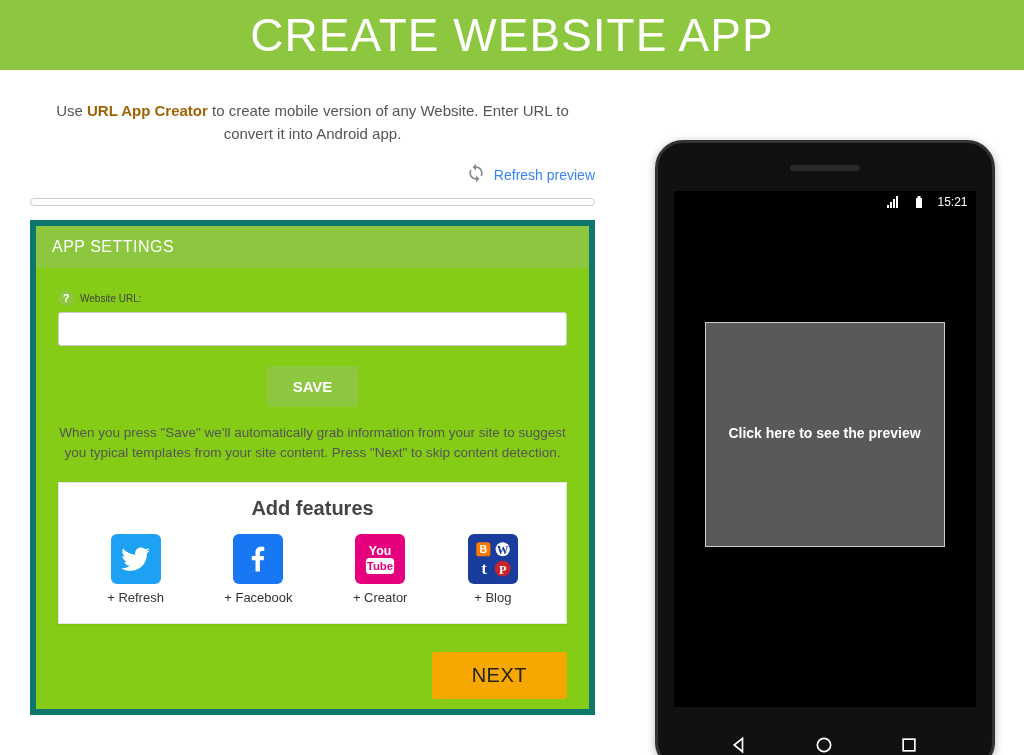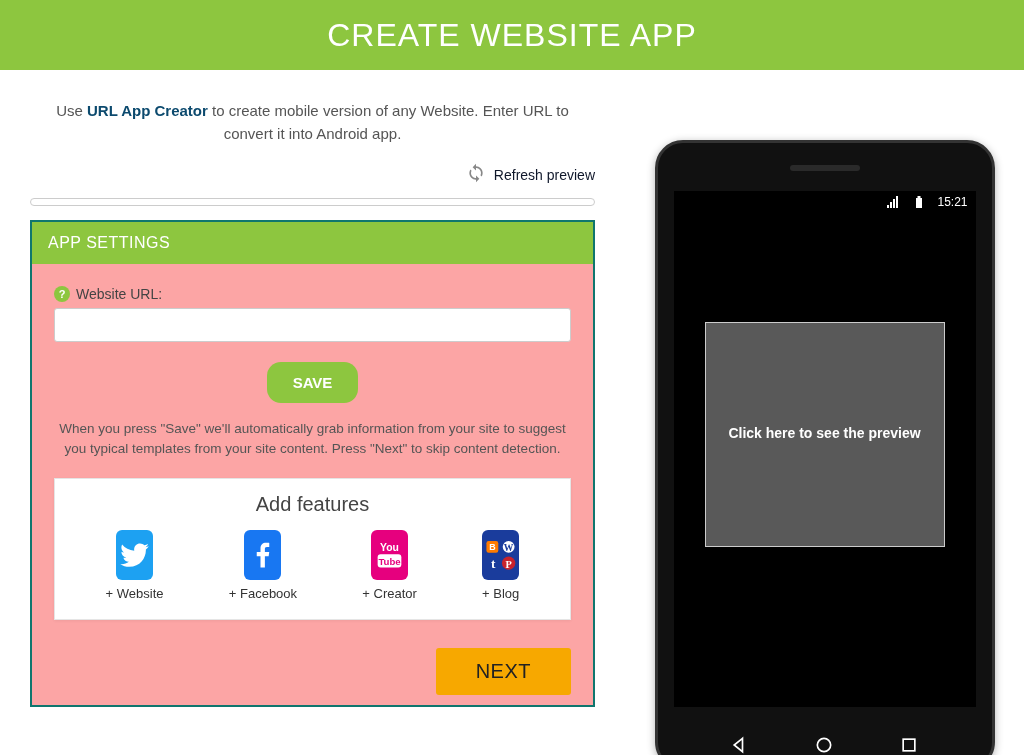--- a/index.html
+++ b/index.html
@@ -12,63 +12,63 @@
   }
   .header {
     background: #8dc63f;
     height: 70px;
     display: flex;
     align-items: center;
     justify-content: center;
   }
   .header-title {
     color: #fff;
-    font-size: 32px;
+    font-size: 46px;
     font-weight: 400;
     letter-spacing: 1px;
     font-family: "Arial Narrow", Arial, sans-serif;
     font-stretch: condensed;
   }
   .content {
     display: flex;
     padding: 0;
   }
   .left-col {
     width: 625px;
     padding: 30px 30px 0 30px;
   }
   .intro {
     text-align: center;
     color: #555;
     font-size: 15px;
     line-height: 1.5;
     margin-bottom: 18px;
   }
-  .intro b { color: #0c4a6e; }
+  .intro b { color: #a16207; }
   .refresh-row {
     display: flex;
     align-items: center;
     justify-content: flex-end;
     gap: 8px;
-    color: #0f172a;
+    color: #3b82f6;
     font-size: 14px;
     cursor: pointer;
     margin-bottom: 12px;
   }
   .refresh-row svg { width: 20px; height: 20px; fill: #888; }
   .progress-track {
     height: 8px;
     border: 1px solid #ccc;
     border-radius: 4px;
     background: #fff;
     margin-bottom: 14px;
   }
   .panel {
-    background: #fca5a5;
-    border: 2px solid #0f766e;
+    background: #84cc16;
+    border: 6px solid #0f766e;
   }
   .panel-header {
     background: #8dc63f;
     color: #fff;
     font-size: 16px;
     font-weight: 400;
     letter-spacing: 0.5px;
     padding: 12px 16px;
   }
   .panel-body {
@@ -84,37 +84,37 @@
     width: 16px; height: 16px;
     background: #8dc63f;
     border-radius: 50%;
     color: #fff;
     font-size: 11px;
     font-weight: bold;
     display: flex;
     align-items: center;
     justify-content: center;
   }
-  .field-label { color: #444; font-size: 14px; }
+  .field-label { color: #444; font-size: 10px; }
   .url-input {
     width: 100%;
     height: 34px;
     border: 1px solid #ccc;
     border-radius: 3px;
     padding: 0 10px;
     font-size: 14px;
     margin-bottom: 20px;
     background: #fff;
   }
   .save-row { text-align: center; margin-bottom: 16px; }
   .save-btn {
     background: #8dc63f;
     color: #fff;
     border: none;
-    border-radius: 14px;
+    border-radius: 3px;
     font-size: 15px;
     font-weight: bold;
     padding: 12px 26px;
     cursor: pointer;
   }
   .save-hint {
     text-align: center;
     color: #555;
     font-size: 13.5px;
     line-height: 1.5;
@@ -123,36 +123,36 @@
   .features-card {
     background: #fff;
     border: 1px solid #e5e5e5;
     box-shadow: 0 1px 3px rgba(0,0,0,0.06);
     padding: 14px 18px 18px 18px;
   }
   .features-title {
     text-align: center;
     color: #444;
     font-size: 20px;
-    font-weight: 400;
+    font-weight: 700;
     margin-bottom: 14px;
   }
   .features-row {
     display: flex;
     justify-content: space-around;
   }
   .feature {
     display: flex;
     flex-direction: column;
     align-items: center;
     gap: 6px;
     cursor: pointer;
   }
   .feature-icon {
-    width: 37px; height: 50px;
+    width: 50px; height: 50px;
     border-radius: 6px;
     display: flex;
     align-items: center;
     justify-content: center;
   }
   .feature-label { color: #333; font-size: 13px; }
   .next-row {
     display: flex;
     justify-content: flex-end;
     padding: 28px 0 0 0;
@@ -288,21 +288,21 @@
 
         <div class="features-card">
           <div class="features-title">Add features</div>
           <div class="features-row">
             <div class="feature">
               <div class="feature-icon" style="background:#1da1f2">
                 <svg viewBox="0 0 24 24" width="30" height="30" fill="#fff">
                     <path d="M23 4.9c-.8.4-1.7.6-2.6.8.9-.6 1.7-1.5 2-2.6-.9.5-1.9.9-2.9 1.1C18.6 3.3 17.4 2.7 16 2.7c-2.6 0-4.7 2.1-4.7 4.7 0 .4 0 .7.1 1.1C7.4 8.3 4 6.4 1.7 3.6c-.4.7-.6 1.5-.6 2.4 0 1.6.8 3.1 2.1 3.9-.8 0-1.5-.2-2.1-.6v.1c0 2.3 1.6 4.2 3.8 4.6-.4.1-.8.2-1.3.2-.3 0-.6 0-.9-.1.6 1.9 2.3 3.2 4.4 3.3-1.6 1.3-3.6 2-5.8 2-.4 0-.7 0-1.1-.1 2.1 1.3 4.5 2.1 7.2 2.1 8.6 0 13.3-7.1 13.3-13.3v-.6c.9-.7 1.7-1.5 2.3-2.5z"></path>
                   </svg>
               </div>
-              <span class="feature-label">+ Website</span>
+              <span class="feature-label">+ Refresh</span>
             </div>
             <div class="feature">
               <div class="feature-icon" style="background:#1877f2">
                 <svg viewBox="0 0 24 24" width="30" height="30" fill="#fff">
                     <path d="M13.5 22v-9h3l.5-3.5h-3.5V7.2c0-1 .3-1.7 1.7-1.7H17V2.3C16.7 2.3 15.6 2.2 14.4 2.2c-2.6 0-4.4 1.6-4.4 4.5v2.8H7v3.5h3v9h3.5z"></path>
                   </svg>
               </div>
               <span class="feature-label">+ Facebook</span>
             </div>
             <div class="feature">

